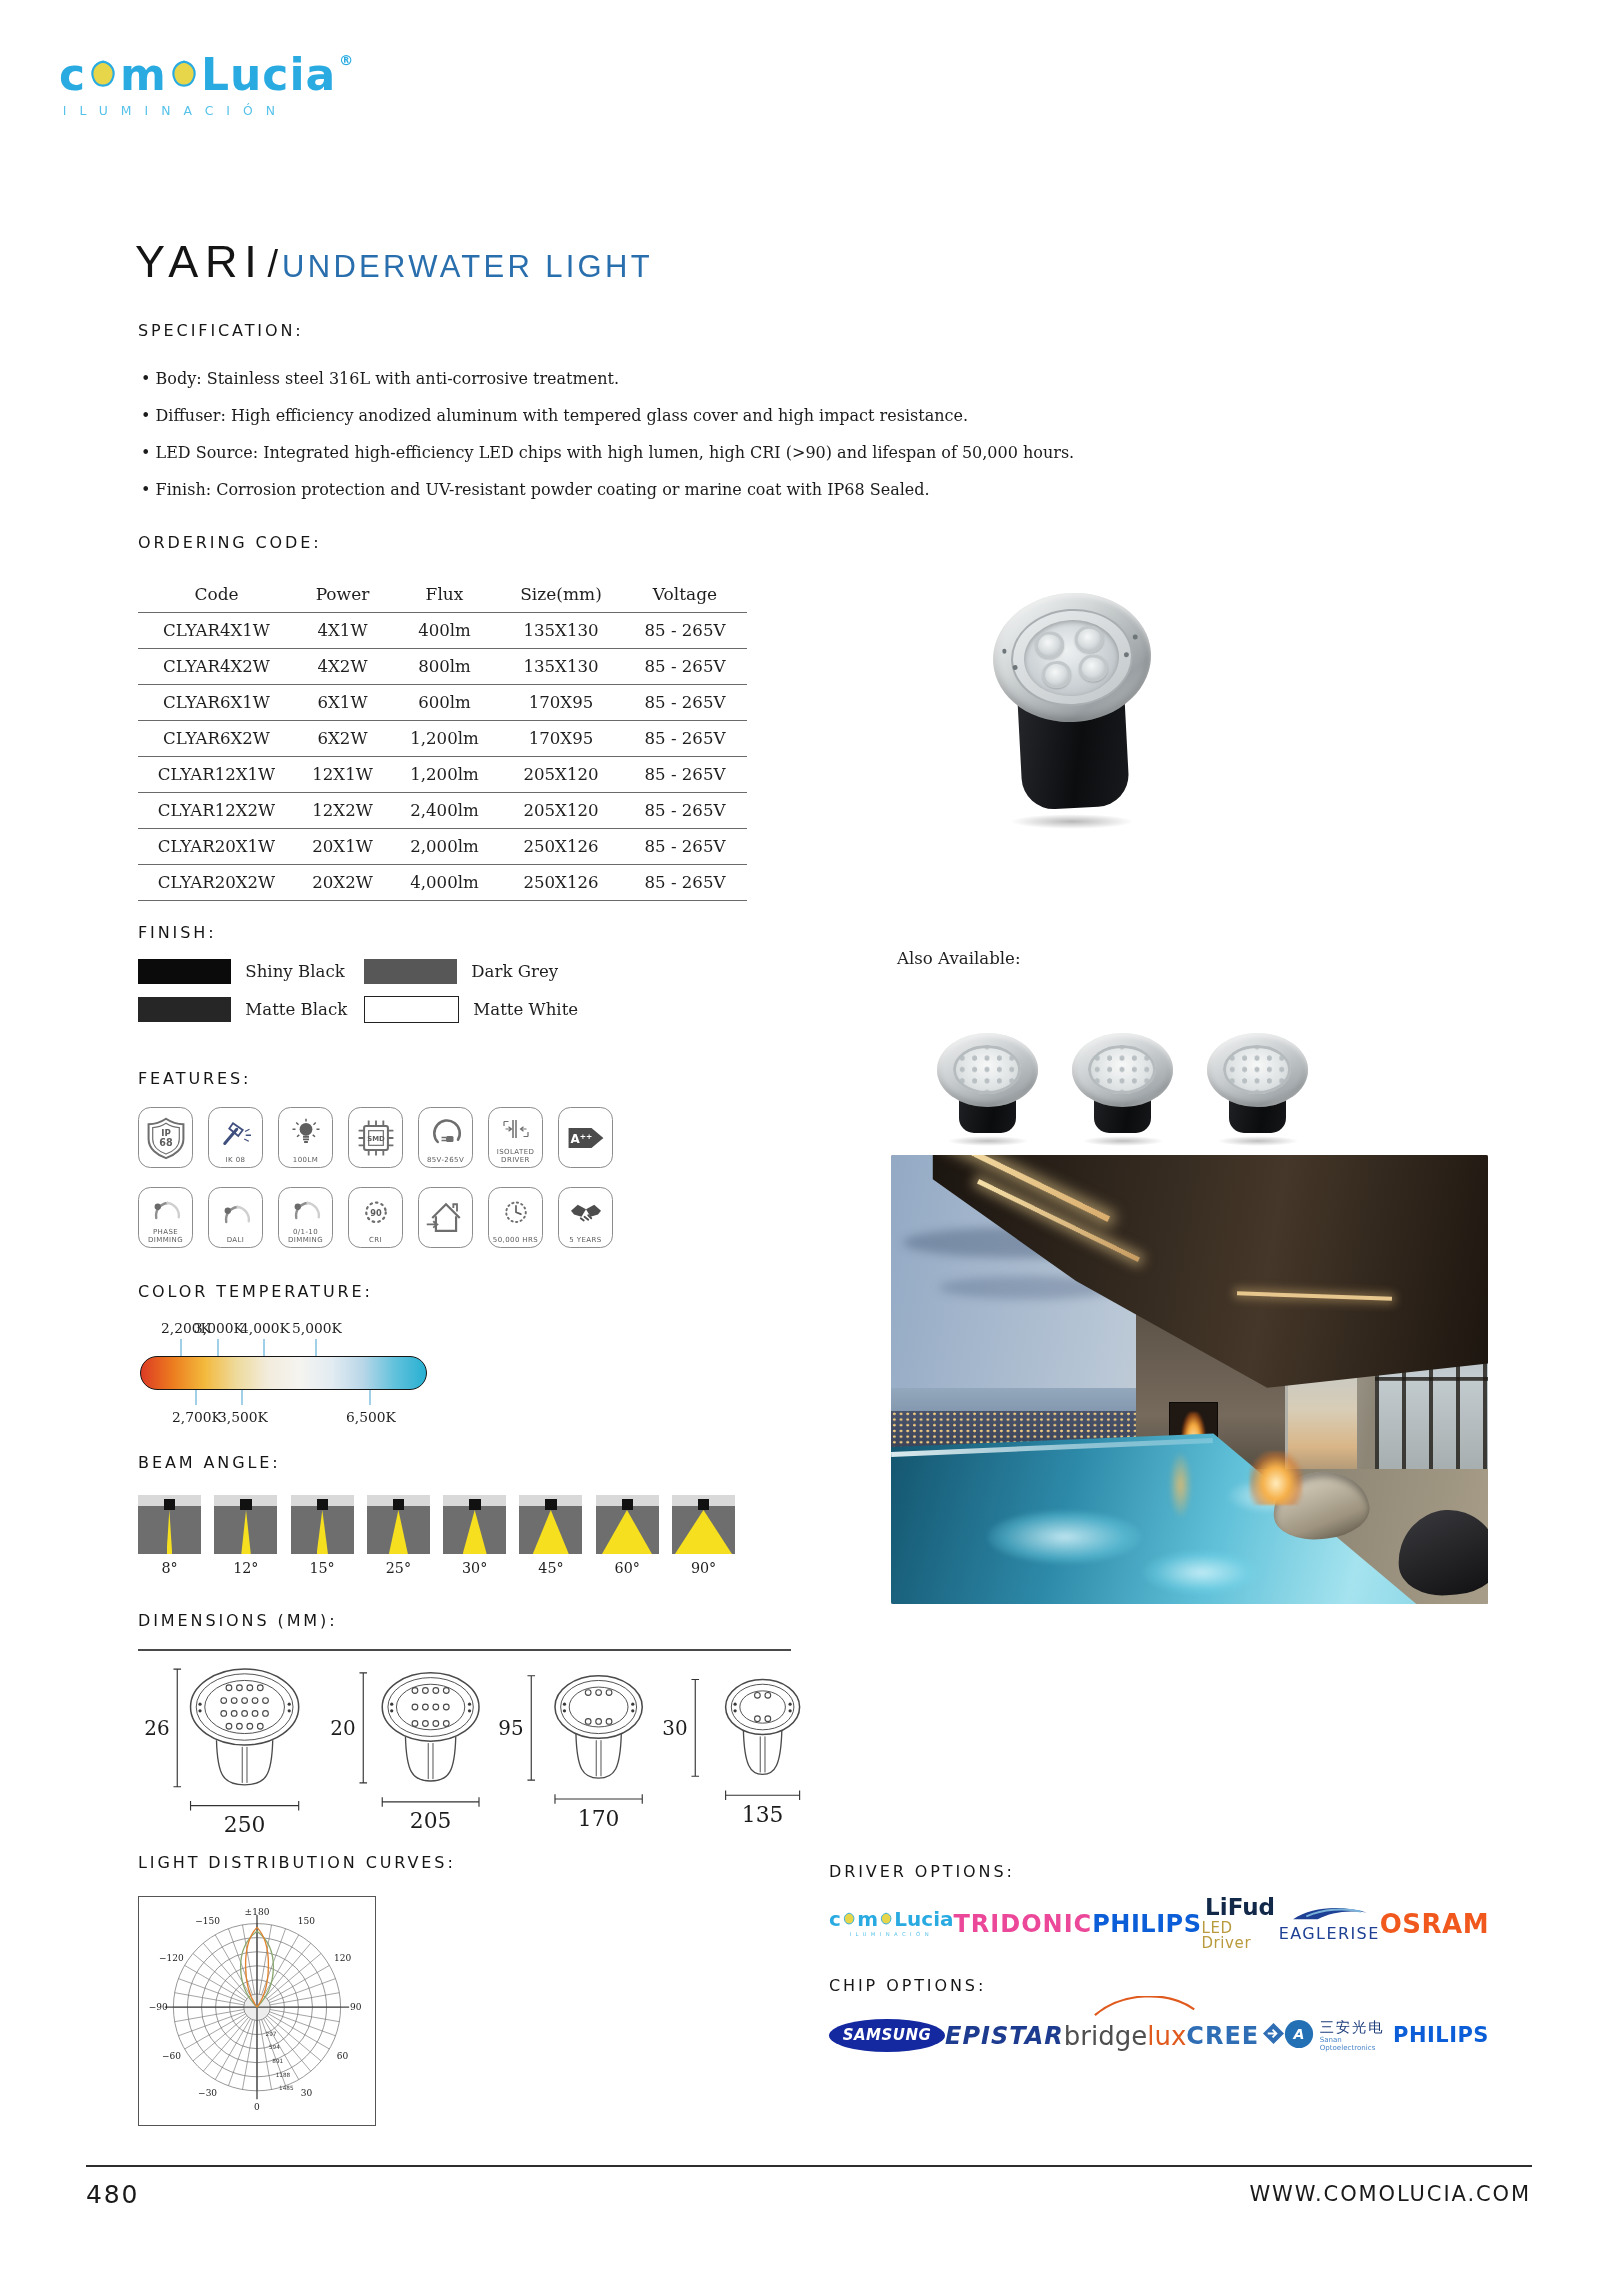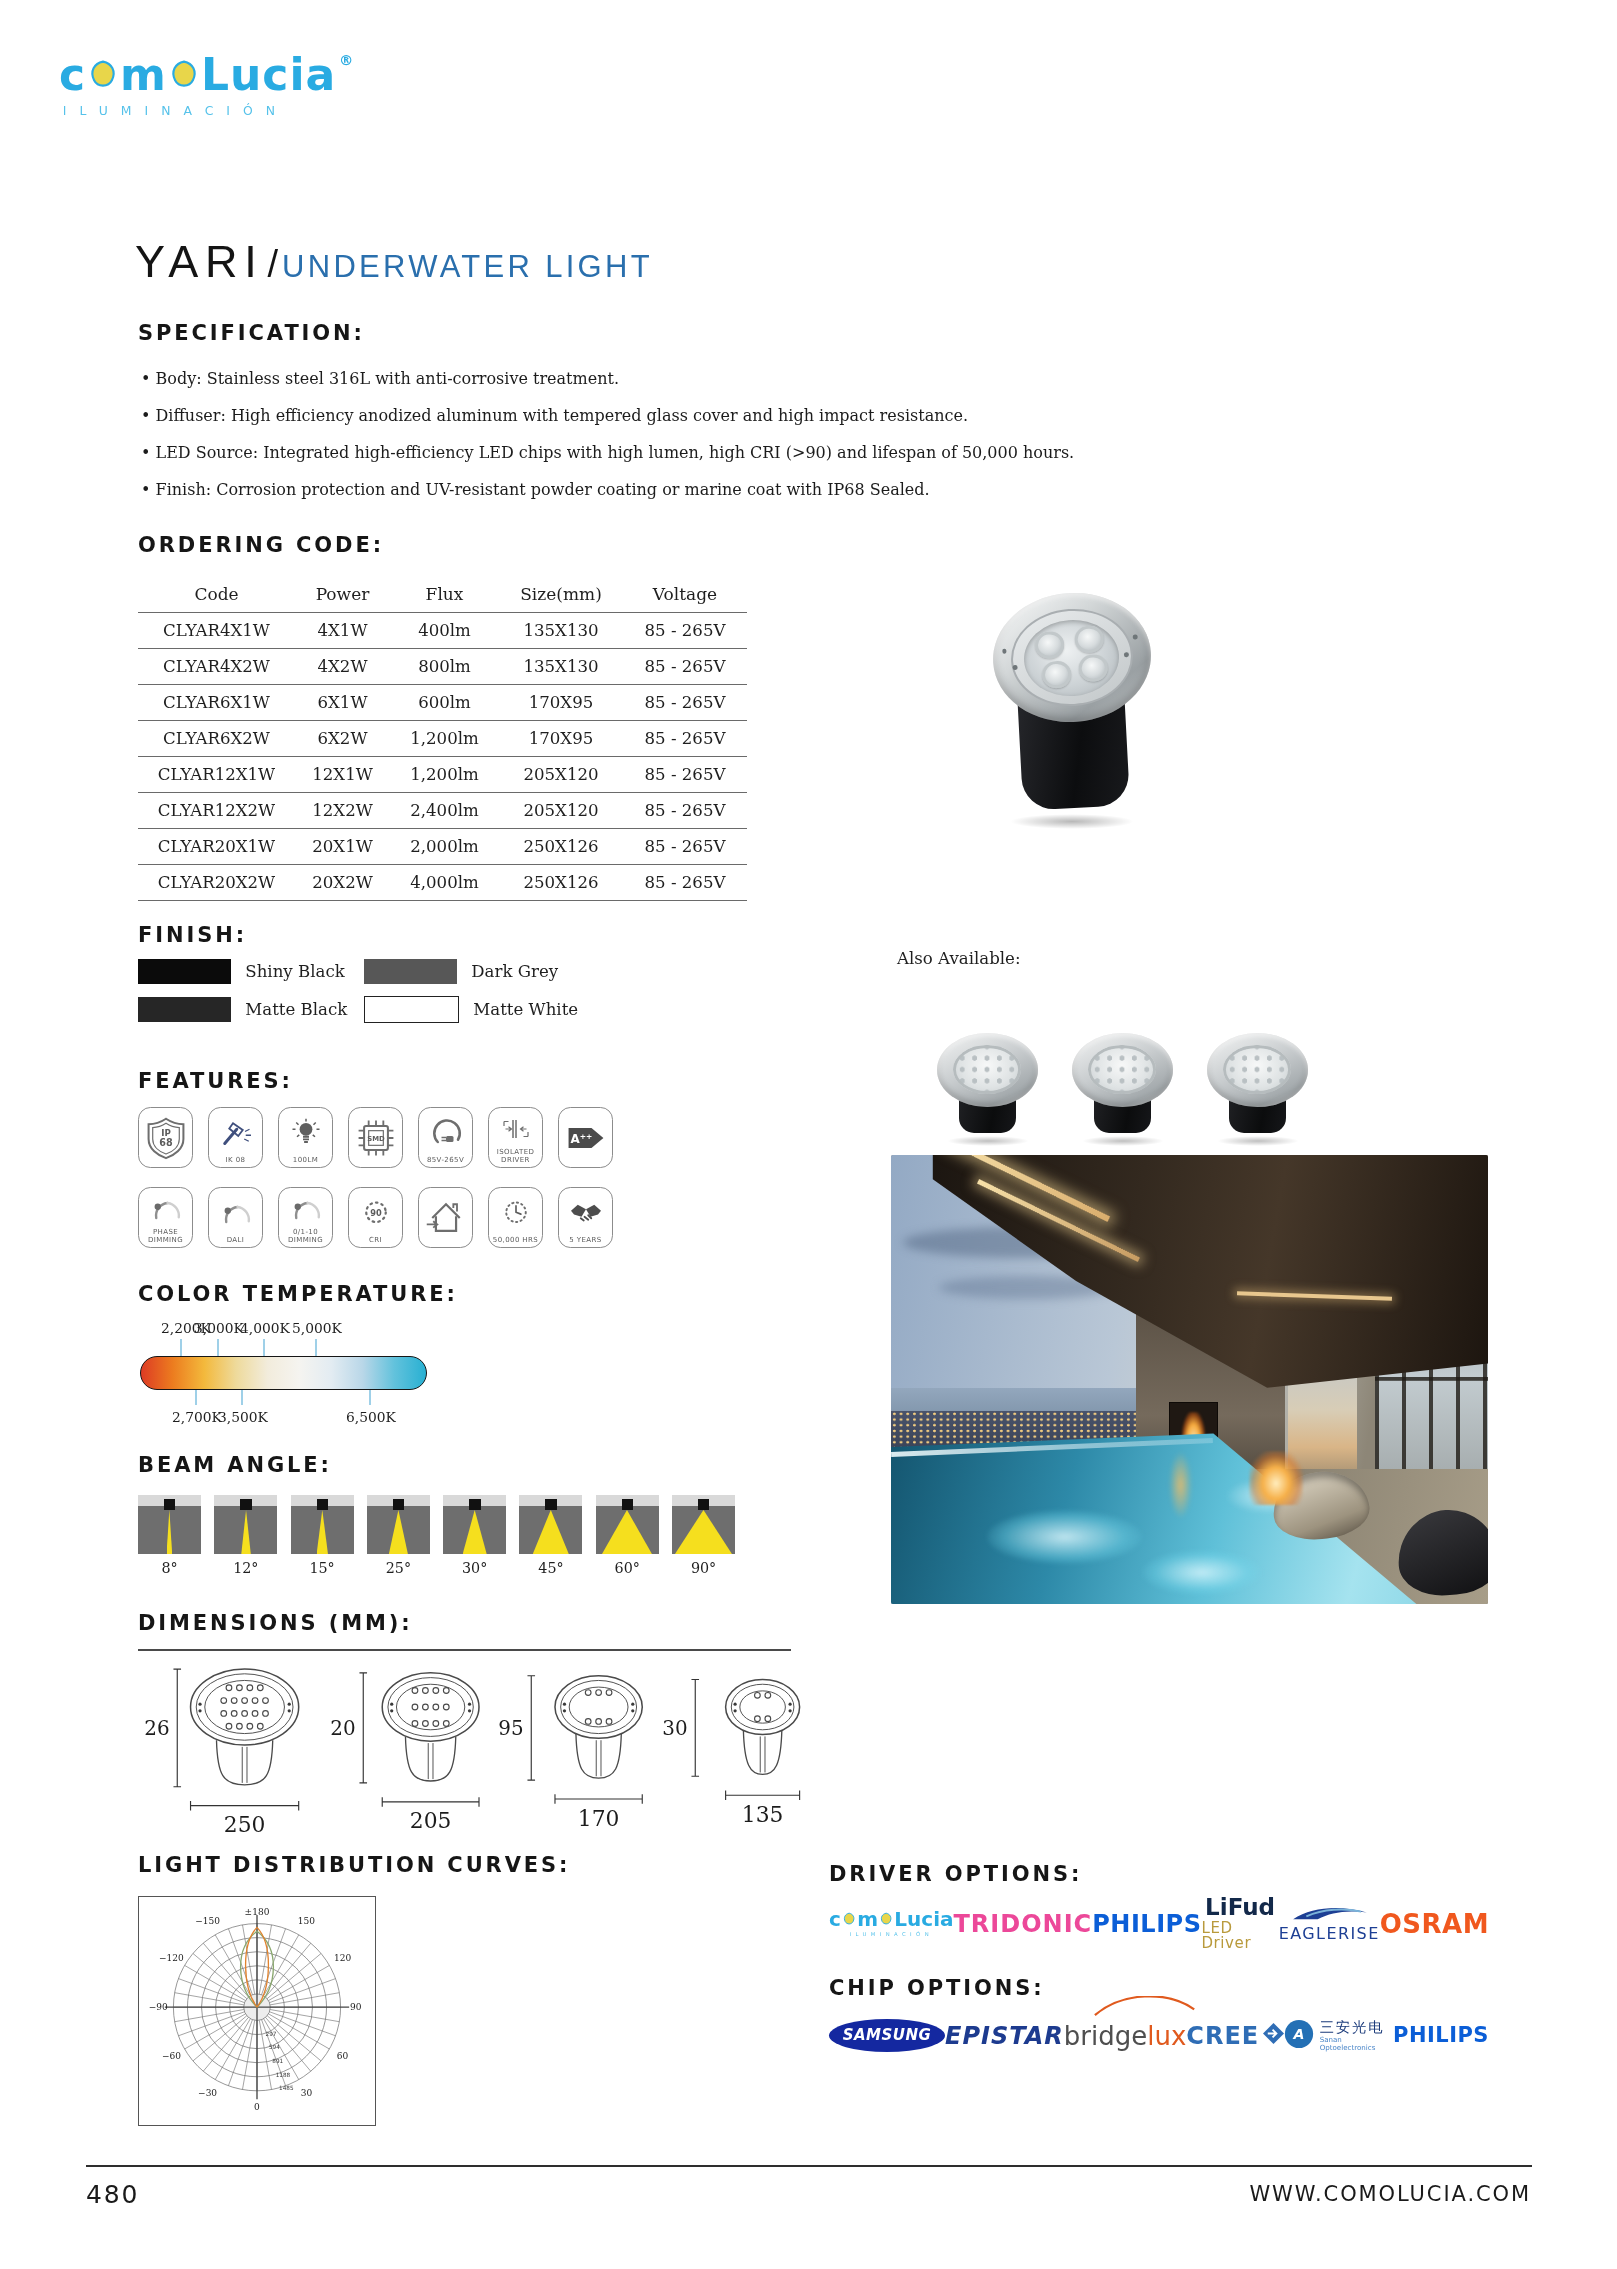--- a/index.html
+++ b/index.html
@@ -1,20 +1,20 @@
 <!DOCTYPE html>
 <html style="font-size:15px"><head>
 <meta charset="utf-8">
 <style>
   html,body{margin:0;padding:0;background:#fff;}
   .page{position:relative;width:1618px;height:2269px;background:#fff;overflow:hidden;
         font-family:"DejaVu Serif",serif;color:#1f1f1f;}
   .abs{position:absolute;}
   
-  .h-label{font-family:"DejaVu Sans",sans-serif;font-weight:700;font-size:21px;
+  .h-label{font-family:"DejaVu Sans",sans-serif;font-weight:400;font-size:16px;
            letter-spacing:2.9px;color:#161616;white-space:nowrap;}
   
   .logo-word{display:flex;align-items:center;font-family:"DejaVu Sans",sans-serif;
              font-weight:bold;font-size:44px;color:#29abe2;letter-spacing:1px;line-height:1;}
   .logo-word .pick{width:32px;height:32px;margin:0 1px;}
   .logo-reg{font-size:14.3px;vertical-align:top;position:relative;top:-15px;left:2.9px;}
   .logo-tag{font-family:"DejaVu Sans",sans-serif;font-size:12.4px;color:#56c2ea;
             letter-spacing:13px;margin-top:5.7px;margin-left:3.8px;}
   
   .title-row{display:flex;align-items:baseline;gap:4px;white-space:nowrap;

